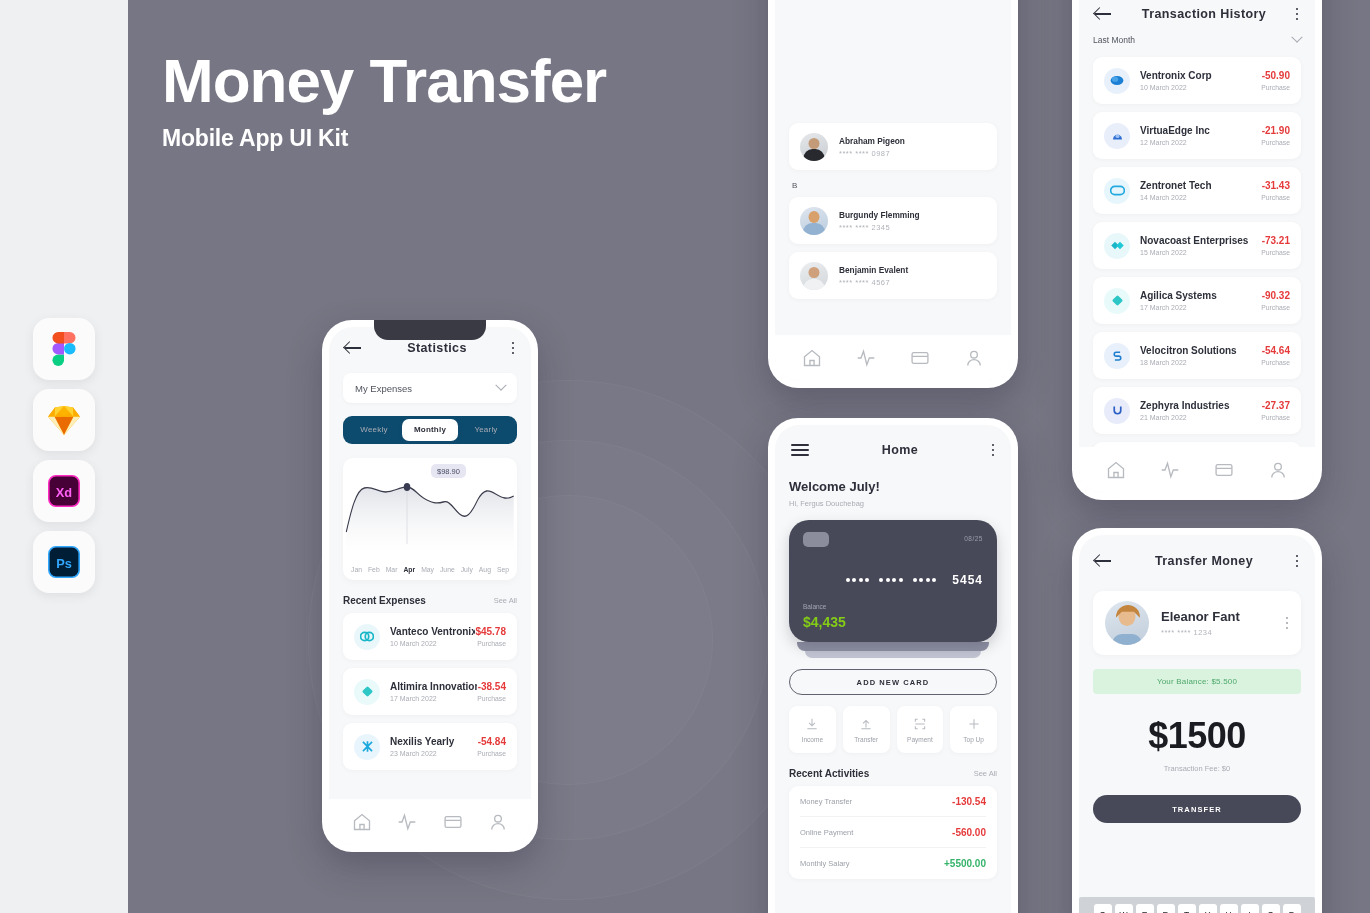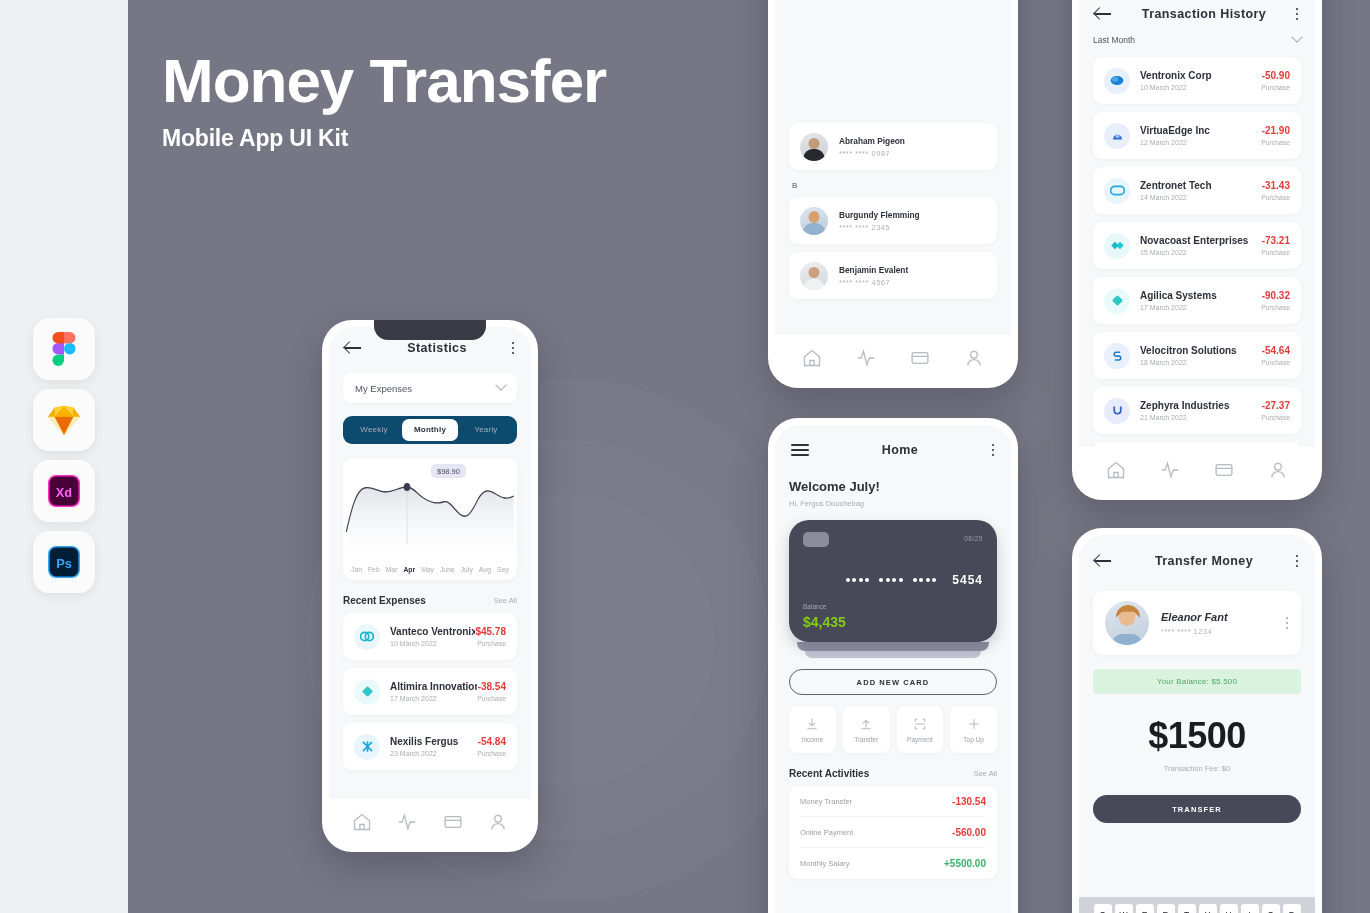--- a/index.html
+++ b/index.html
@@ -218,21 +218,21 @@
 
   
   #phone-transfer { left: 1072px; top: 528px; width: 250px; height: 420px; border-radius: 30px; padding: 7px; }
   #phone-transfer .screen { border-radius: 24px; inset: 7px; background:#f7f8f9; }
   .tr-body { flex:1 1 auto; padding: 4px 14px 0; overflow:hidden; }
   .payee {
     background:#fff; border-radius:10px; height:64px; display:flex; align-items:center;
     padding: 0 12px; box-shadow:0 1px 5px rgba(100,100,120,0.06);
   }
   .payee .avatar { width:44px; height:44px; margin-right:12px; }
-  .payee-name { font-size:11px; font-weight:bold; color:#2d2f3a;font-style:italic; }
+  .payee-name { font-size:13px; font-weight:bold; color:#2d2f3a; }
   .payee-num { font-size:7.5px; color:#b0b3ba; margin-top:4px; letter-spacing:0.5px; }
   .bal-pill {
     margin-top:14px; height:25px; border-radius:4px; background:#d9f3de;
     display:flex; align-items:center; justify-content:center;
     font-size:8px; color:#4fa86b; letter-spacing:0.2px;
   }
   .amount-big { text-align:center; font-size:36px; font-weight:bold; color:#1b1c22; margin-top:21px; letter-spacing:-0.5px; }
   .fee { text-align:center; font-size:7.5px; color:#a9acb4; margin-top:7px; }
   .transfer-btn {
     margin-top:22px; height:28px; border-radius:15px; background:#474959;
@@ -393,21 +393,21 @@
           </div>
         </div>
 
         <div class="tx-row">
           <div class="tx-logo" style="background:#e9f5fd">
             <svg width="13" height="13" viewBox="0 0 20 20">
                 <path d="M3 3 L17 17 M17 3 L3 17 M10 2 L10 18" stroke="#1ba8dd" stroke-width="2.6" fill="none"></path>
               </svg>
           </div>
           <div class="tx-mid">
-            <div class="tx-name">Nexilis Fergus</div>
+            <div class="tx-name">Nexilis Yearly</div>
             <div class="tx-date">23 March 2022</div>
           </div>
           <div class="tx-right">
             <div class="tx-amt">-54.84</div>
             <div class="tx-type">Purchase</div>
           </div>
         </div>
 
       </div>
 

